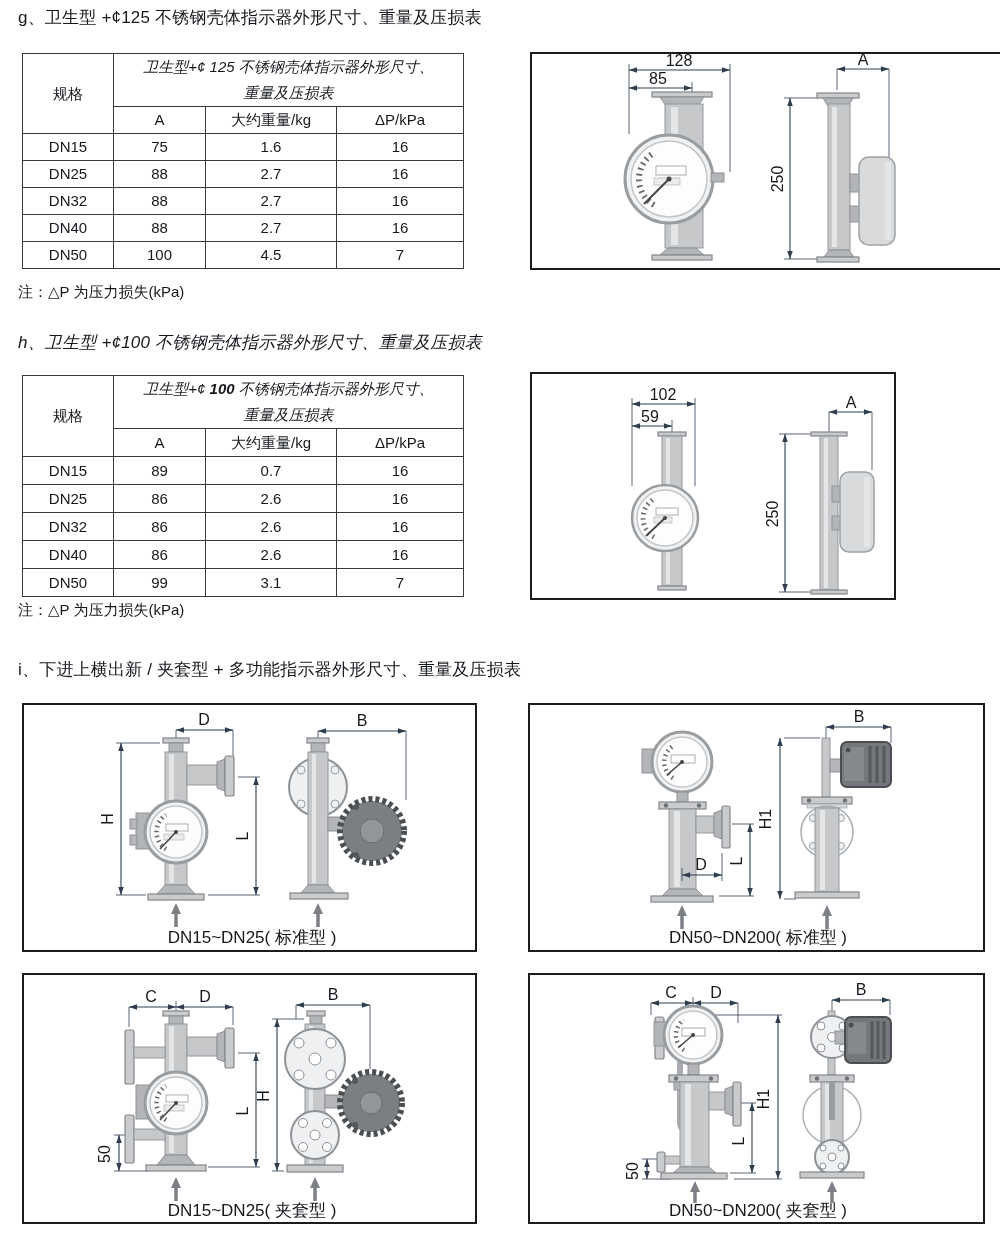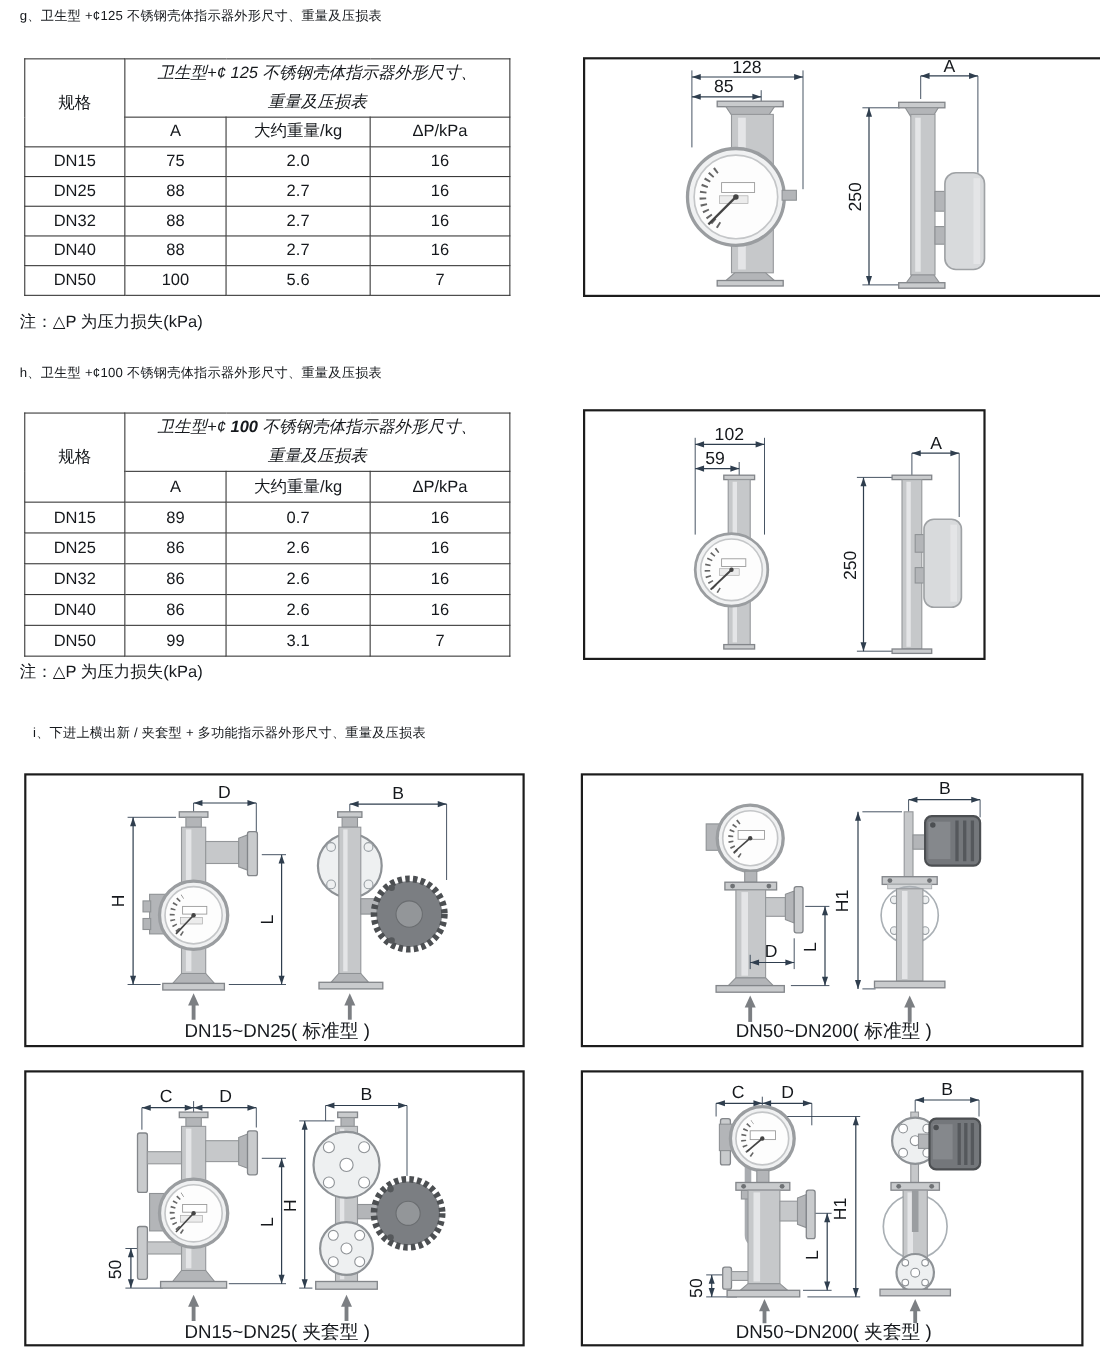--- a/index.html
+++ b/index.html
@@ -1,18 +1,18 @@
 <!DOCTYPE html>
 <html><head>
 <meta charset="utf-8">
 <style>
   html,body{margin:0;padding:0;background:#fff;}
   body{width:1000px;height:1235px;position:relative;font-family:"Liberation Sans","DejaVu Sans",sans-serif;color:#15181c;}
   .abs{position:absolute;}
-  .heading{font-size:12px;letter-spacing:0.2px;white-space:nowrap;}
+  .heading{font-size:17px;letter-spacing:0.2px;white-space:nowrap;}
   table.spec{border-collapse:collapse;table-layout:fixed;background:#fff;}
   table.spec td{border:1px solid #3a3a3a;text-align:center;vertical-align:middle;font-size:15px;padding:0;line-height:26px;}
   td.ttl div{line-height:26px;font-style:italic;}
   .note{font-size:15px;white-space:nowrap;}
   .panel{position:absolute;border:2px solid #1c1c1c;background:#fff;box-sizing:border-box;}
   svg{display:block;}
   .dim{stroke:#2f3e4e;stroke-width:1.1;fill:none;}
   .ext{stroke:#2f3e4e;stroke-width:0.8;fill:none;}
   .dlab{font-size:16px;fill:#15181c;text-anchor:middle;font-family:"Liberation Sans","DejaVu Sans",sans-serif;}
   .cap{font-size:17px;fill:#15181c;text-anchor:middle;font-family:"Liberation Sans","DejaVu Sans",sans-serif;}
@@ -58,21 +58,21 @@
       </td>
     </tr>
     <tr style="height:27px">
       <td>A</td>
       <td>大约重量/kg</td>
       <td>ΔP/kPa</td>
     </tr>
     <tr style="height:27px">
           <td>DN15</td>
           <td>75</td>
-          <td>2.0</td>
+          <td>1.6</td>
           <td>16</td>
         </tr>
     <tr style="height:27px">
           <td>DN25</td>
           <td>88</td>
           <td>2.7</td>
           <td>16</td>
         </tr>
     <tr style="height:27px">
           <td>DN32</td>
@@ -82,21 +82,21 @@
         </tr>
     <tr style="height:27px">
           <td>DN40</td>
           <td>88</td>
           <td>2.7</td>
           <td>16</td>
         </tr>
     <tr style="height:27px">
           <td>DN50</td>
           <td>100</td>
-          <td>5.6</td>
+          <td>4.5</td>
           <td>7</td>
         </tr>
   </tbody>
     </table>
 
   <div class="abs note" style="left:18px;top:283px;">注：△P 为压力损失(kPa)</div>
 
   <div class="panel" style="left:530px;top:52px;width:523px;height:218px;">
     <svg width="451" height="214" viewBox="0 0 451 214">
 
@@ -150,21 +150,21 @@
         <path d="M198,16L189.9586400800087,18.75436574135638L189.9586400800087,13.24563425864362Z" fill="#2f3e4e"></path>
         <path d="M97,34L105.0413599199913,31.24563425864362L105.0413599199913,36.75436574135638Z" fill="#2f3e4e"></path>
         <path d="M160,34L151.9586400800087,36.75436574135638L151.9586400800087,31.24563425864362Z" fill="#2f3e4e"></path>
         <path d="M305,15L313.0413599199913,12.24563425864362L313.0413599199913,17.75436574135638Z" fill="#2f3e4e"></path>
         <path d="M357,15L348.9586400800087,17.75436574135638L348.9586400800087,12.24563425864362Z" fill="#2f3e4e"></path>
         <path d="M258,44L260.75436574135637,52.04135991999129L255.2456342586436,52.041359919991294Z" fill="#2f3e4e"></path>
         <path d="M258,205L255.2456342586436,196.9586400800087L260.75436574135637,196.9586400800087Z" fill="#2f3e4e"></path>
       </svg>
   </div>
 
-  <div class="abs heading" style="left:18px;top:331px;">h、卫生型 +¢100 不锈钢壳体指示器外形尺寸、重量及压损表</div>
+  <div class="abs heading" style="left:18px;top:331px;font-style:italic;">h、卫生型 +¢100 不锈钢壳体指示器外形尺寸、重量及压损表</div>
 
   <table class="spec abs" style="left:22px;top:375px;width:441px;">
     <colgroup>
         <col style="width:91px">
         <col style="width:92px">
         <col style="width:131px">
         <col style="width:127px">
       </colgroup>
     <tbody>
         <tr>
@@ -258,21 +258,21 @@
         <path d="M163,30L154.9586400800087,32.75436574135638L154.9586400800087,27.24563425864362Z" fill="#2f3e4e"></path>
         <path d="M100,52L108.0413599199913,49.24563425864362L108.0413599199913,54.75436574135638Z" fill="#2f3e4e"></path>
         <path d="M140,52L131.9586400800087,54.75436574135638L131.9586400800087,49.24563425864362Z" fill="#2f3e4e"></path>
         <path d="M297,38L305.0413599199913,35.24563425864362L305.0413599199913,40.75436574135638Z" fill="#2f3e4e"></path>
         <path d="M340,38L331.9586400800087,40.75436574135638L331.9586400800087,35.24563425864362Z" fill="#2f3e4e"></path>
         <path d="M253,60L255.7543657413564,68.0413599199913L250.2456342586436,68.0413599199913Z" fill="#2f3e4e"></path>
         <path d="M253,218L250.2456342586436,209.9586400800087L255.75436574135637,209.9586400800087Z" fill="#2f3e4e"></path>
       </svg>
   </div>
 
-  <div class="abs heading" style="left:18px;top:658px;margin-left:12px;">i、下进上横出新 / 夹套型 + 多功能指示器外形尺寸、重量及压损表</div>
+  <div class="abs heading" style="left:18px;top:658px;">i、下进上横出新 / 夹套型 + 多功能指示器外形尺寸、重量及压损表</div>
 
   <div class="panel" style="left:22px;top:703px;width:455px;height:249px;">
     <svg width="451" height="245" viewBox="0 0 451 245">
       <line class="ext" x1="152" y1="25" x2="152" y2="34"></line>
         <line class="ext" x1="209" y1="25" x2="209" y2="54"></line>
       <line class="dim" x1="152" y1="25" x2="209" y2="25"></line>
       <text class="dlab" x="180" y="20">D</text>
       <line class="ext" x1="92" y1="38" x2="136" y2="38"></line>
         <line class="ext" x1="92" y1="190" x2="122" y2="190"></line>
       <line class="dim" x1="97" y1="38" x2="97" y2="190"></line>

